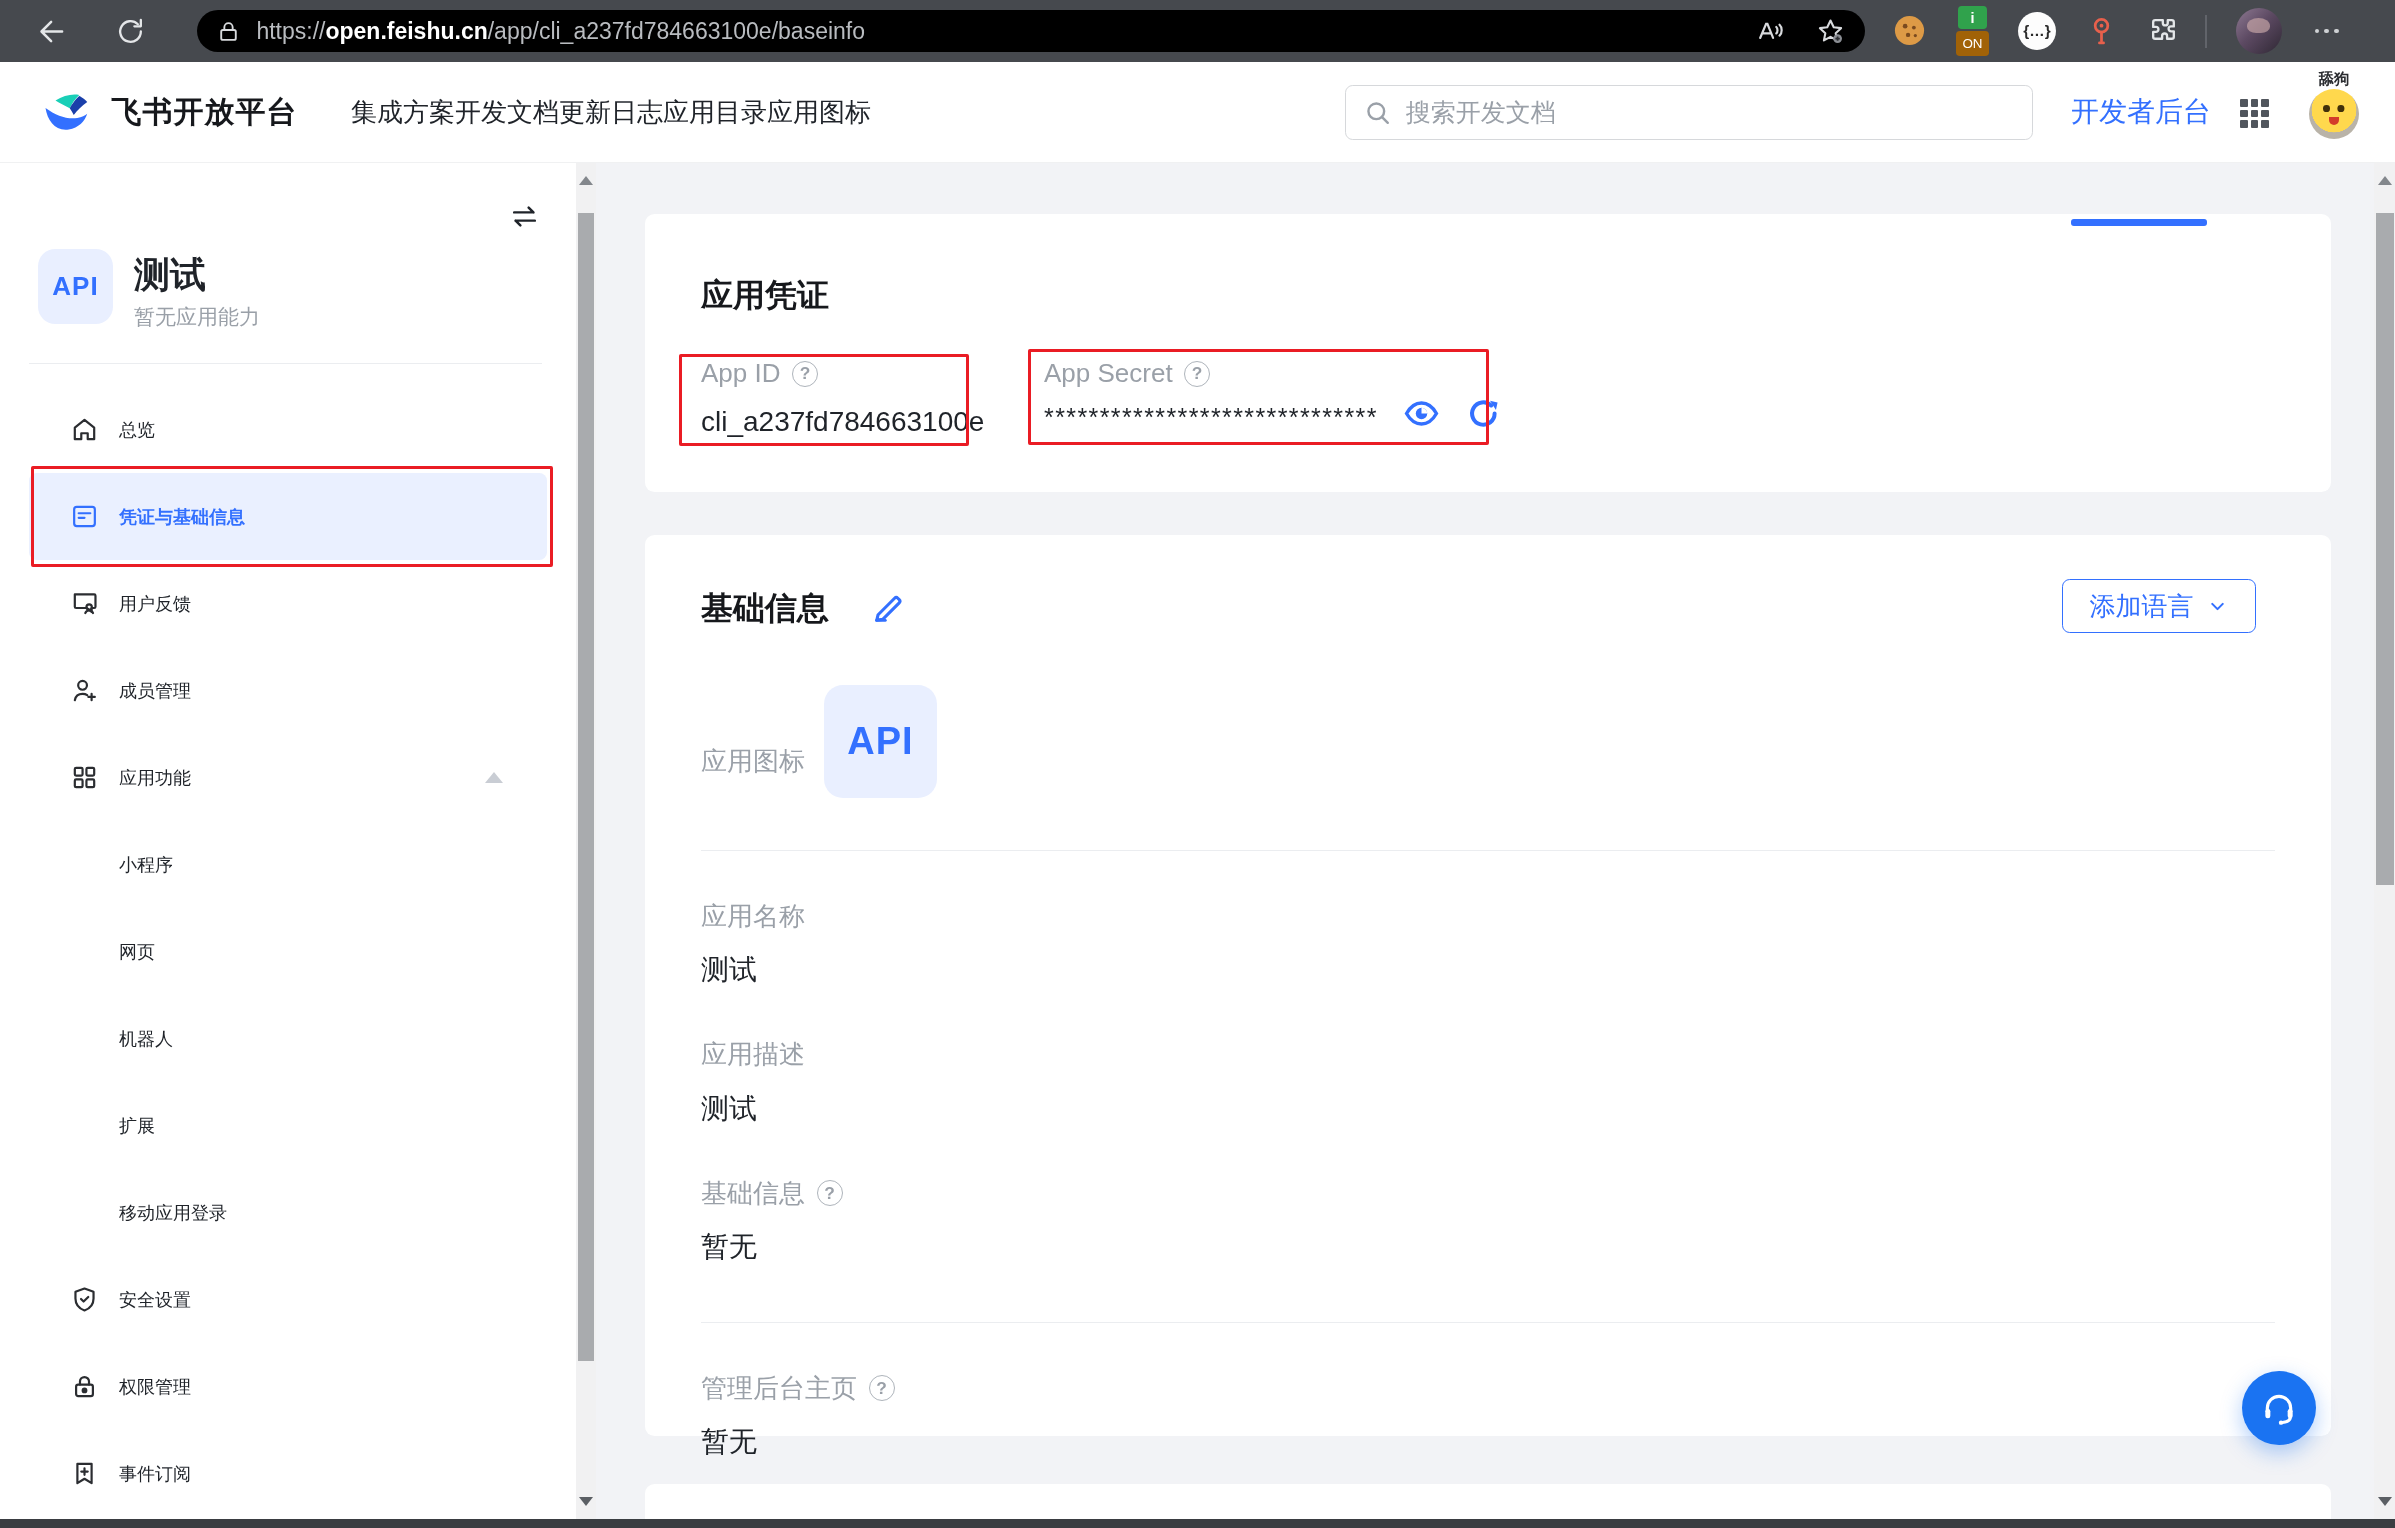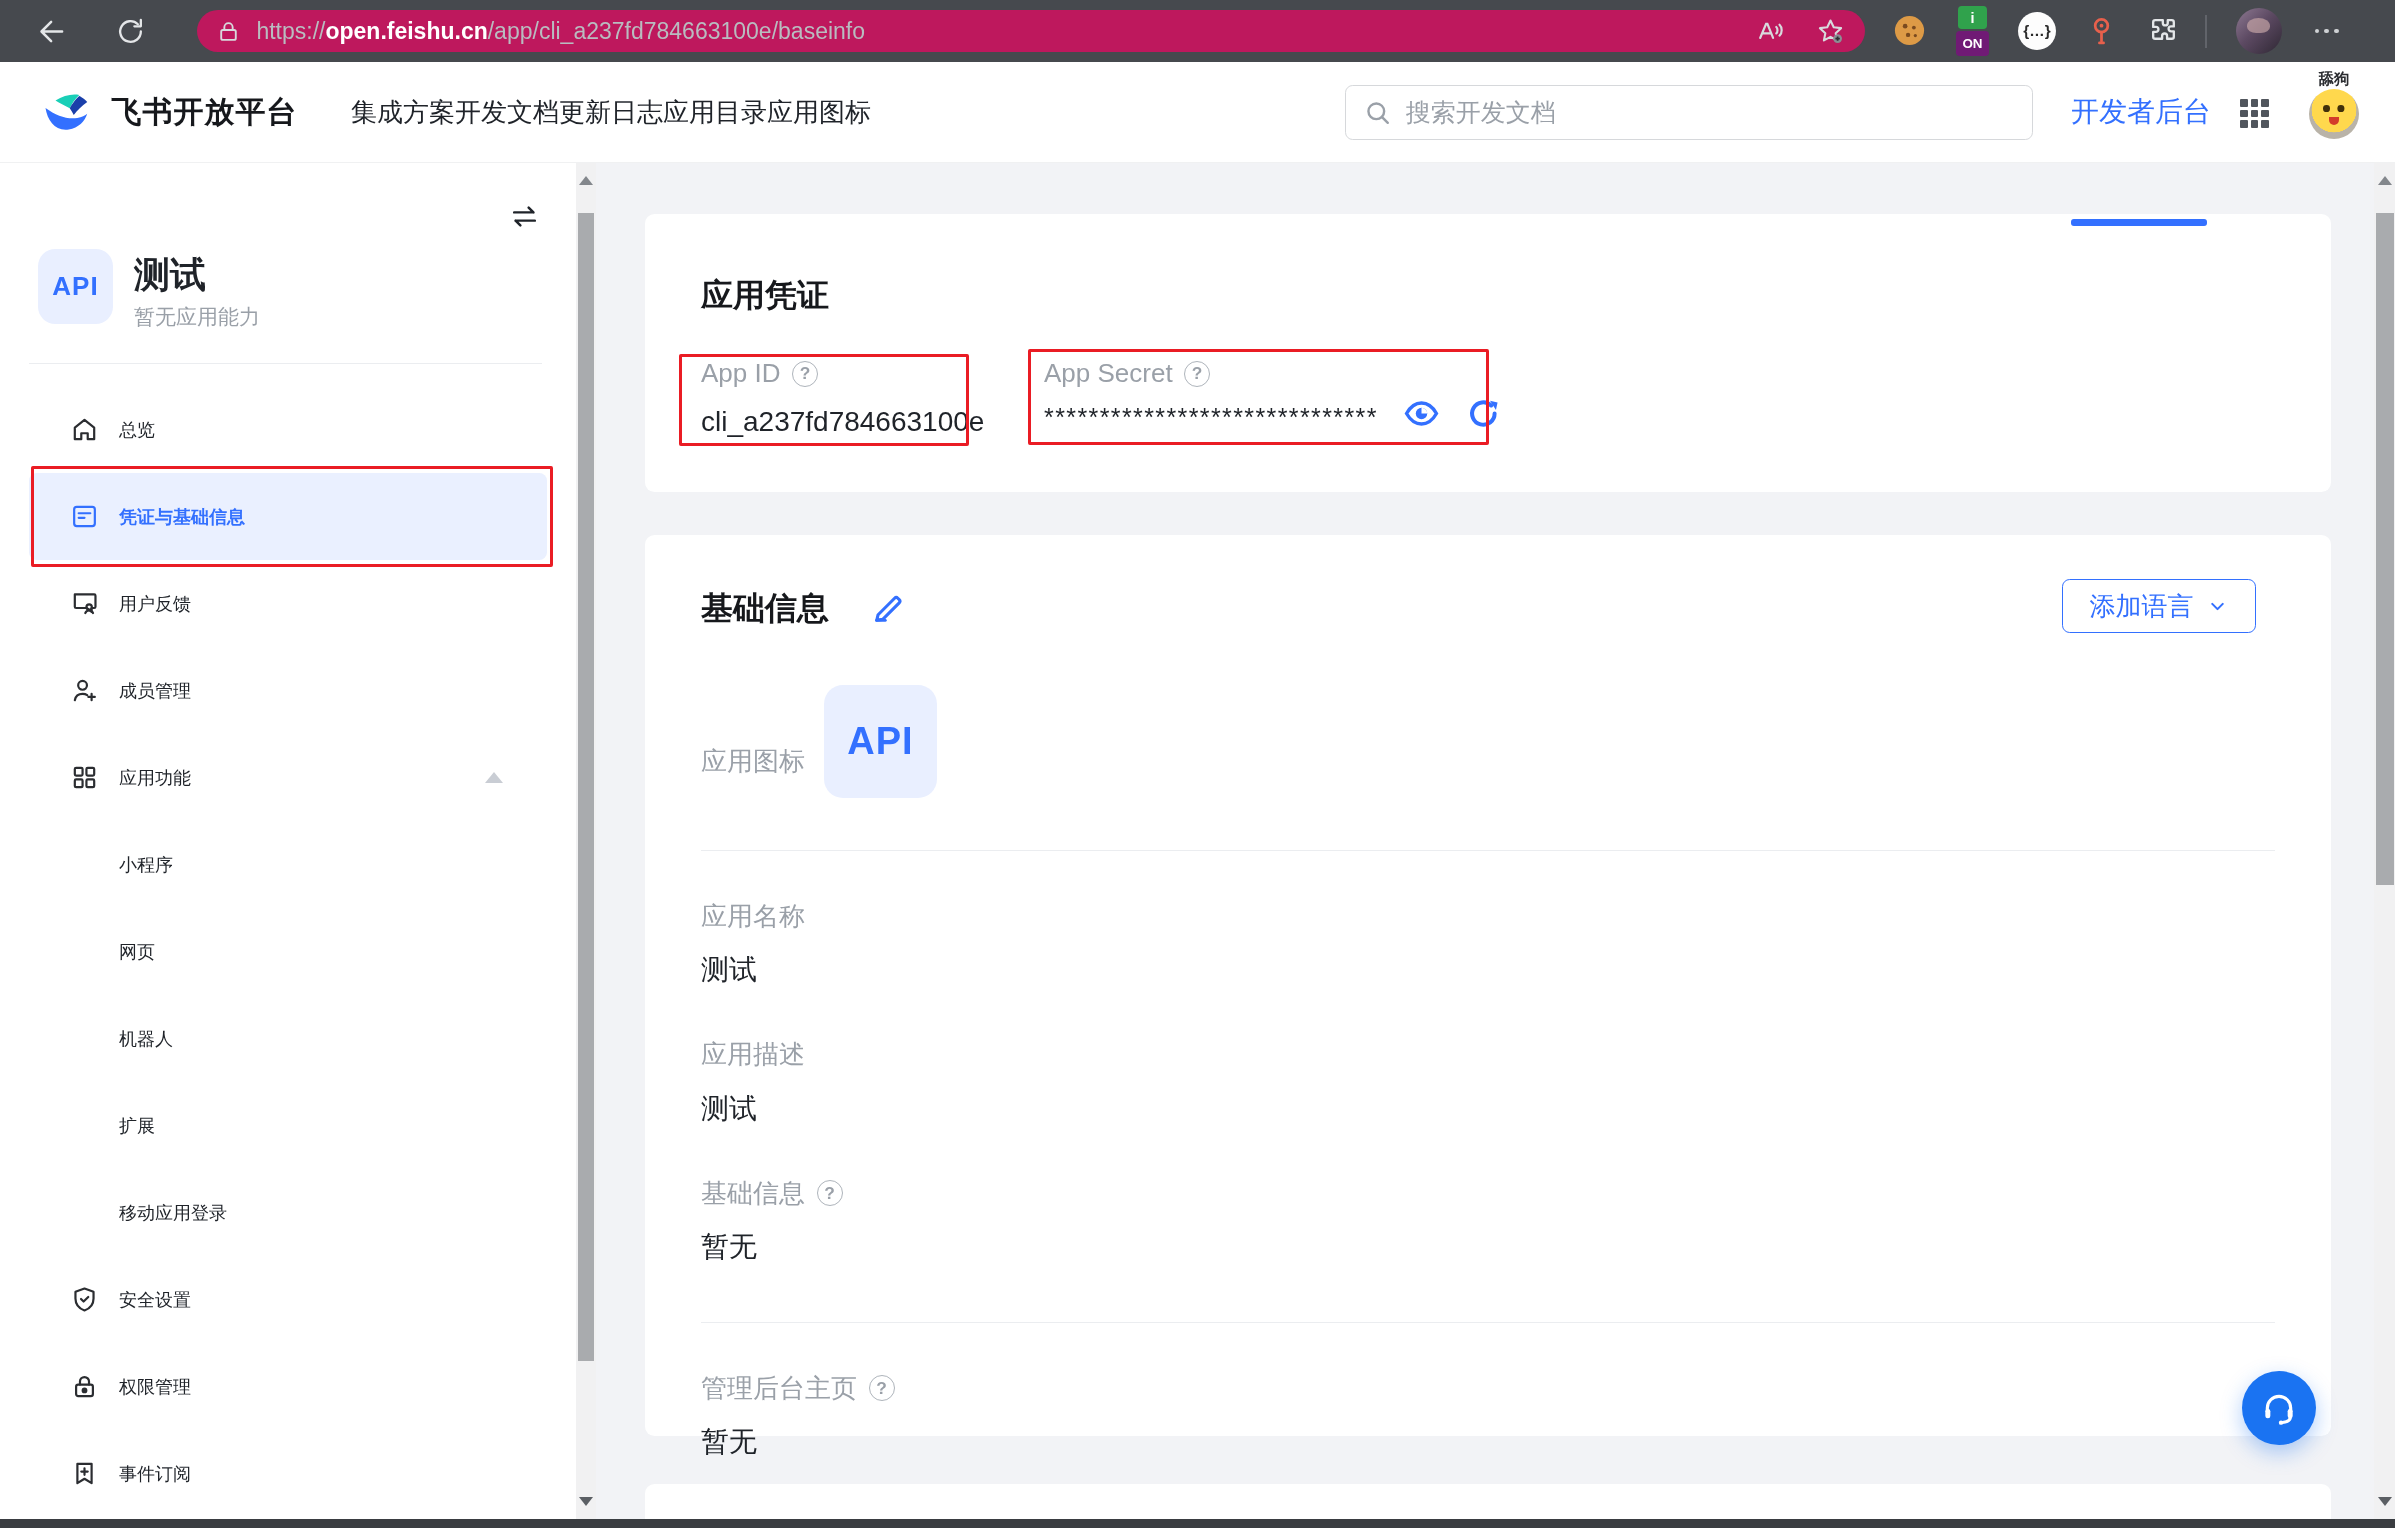--- a/index.html
+++ b/index.html
@@ -7,30 +7,30 @@
   body { position:relative; overflow:hidden; background:#f2f3f6;
          font-family:"Liberation Sans","DejaVu Sans",sans-serif; color:#1f2329; }
 
   
   .browser-bar { position:absolute; top:0; left:0; right:0; height:62px;
     background:#46494e; display:flex; align-items:center; color:#d8dadd; }
   .bico { display:inline-flex; align-items:center; justify-content:center; flex:none; }
   .bb-back { margin-left:33px; width:38px; height:38px; }
   .bb-refresh { margin-left:40px; width:38px; height:38px; }
   .url-pill { margin-left:48px; width:1668px; height:42px; border-radius:21px;
-    background:#be185d; display:flex; align-items:center; padding:0 19px; }
+    background:#000000; display:flex; align-items:center; padding:0 19px; }
   .url-text { margin-left:15.4px; font-size:23px; color:#b9bcc0; white-space:nowrap;
     overflow:hidden; flex:1; }
   .url-text b { color:#ffffff; font-weight:700; }
   .pill-right { display:flex; align-items:center; gap:29px; margin-left:11.5px; }
   .ext-row { display:flex; align-items:center; gap:29px; margin-left:27px; }
   .ext-onbox { display:flex; flex-direction:column; align-items:center; gap:1.9px; }
   .on-i { width:29px; height:23px; background:#30a24c; color:#fff; font-size:14.4px; font-weight:700;
     border-radius:3.8px; display:flex; align-items:center; justify-content:center; }
-  .on-on { width:33px; height:25px; background:#701a75; color:#fff; font-size:13.4px; font-weight:700;
+  .on-on { width:33px; height:25px; background:#a16207; color:#fff; font-size:13.4px; font-weight:400;
     border-radius:3.8px; display:flex; align-items:center; justify-content:center; }
   .ext-braces { width:38px; height:38px; border-radius:50%; background:#fdfdfd; color:#2b2b2b;
     font-size:15.4px; font-weight:700; display:flex; align-items:center; justify-content:center; }
   .bar-divider { width:1.9px; height:33px; background:#61646a; margin:0 5.8px 0 25px; }
   .profile-avatar { width:46px; height:46px; border-radius:50%; margin-left:23px;
     background:linear-gradient(135deg,#8f7a93 0%,#5d4a63 45%,#2e2733 100%); position:relative; overflow:hidden; }
   .profile-avatar::after { content:""; position:absolute; left:11.5px; top:9.6px; width:23px; height:15.4px;
     background:#caa; border-radius:50% 50% 40% 40%; opacity:.65; }
   .bb-dots { margin-left:33px; margin-right:25px; display:flex; gap:4.8px; }
   .bb-dots i { width:4.8px; height:4.8px; border-radius:50%; background:#cfd1d4; }

